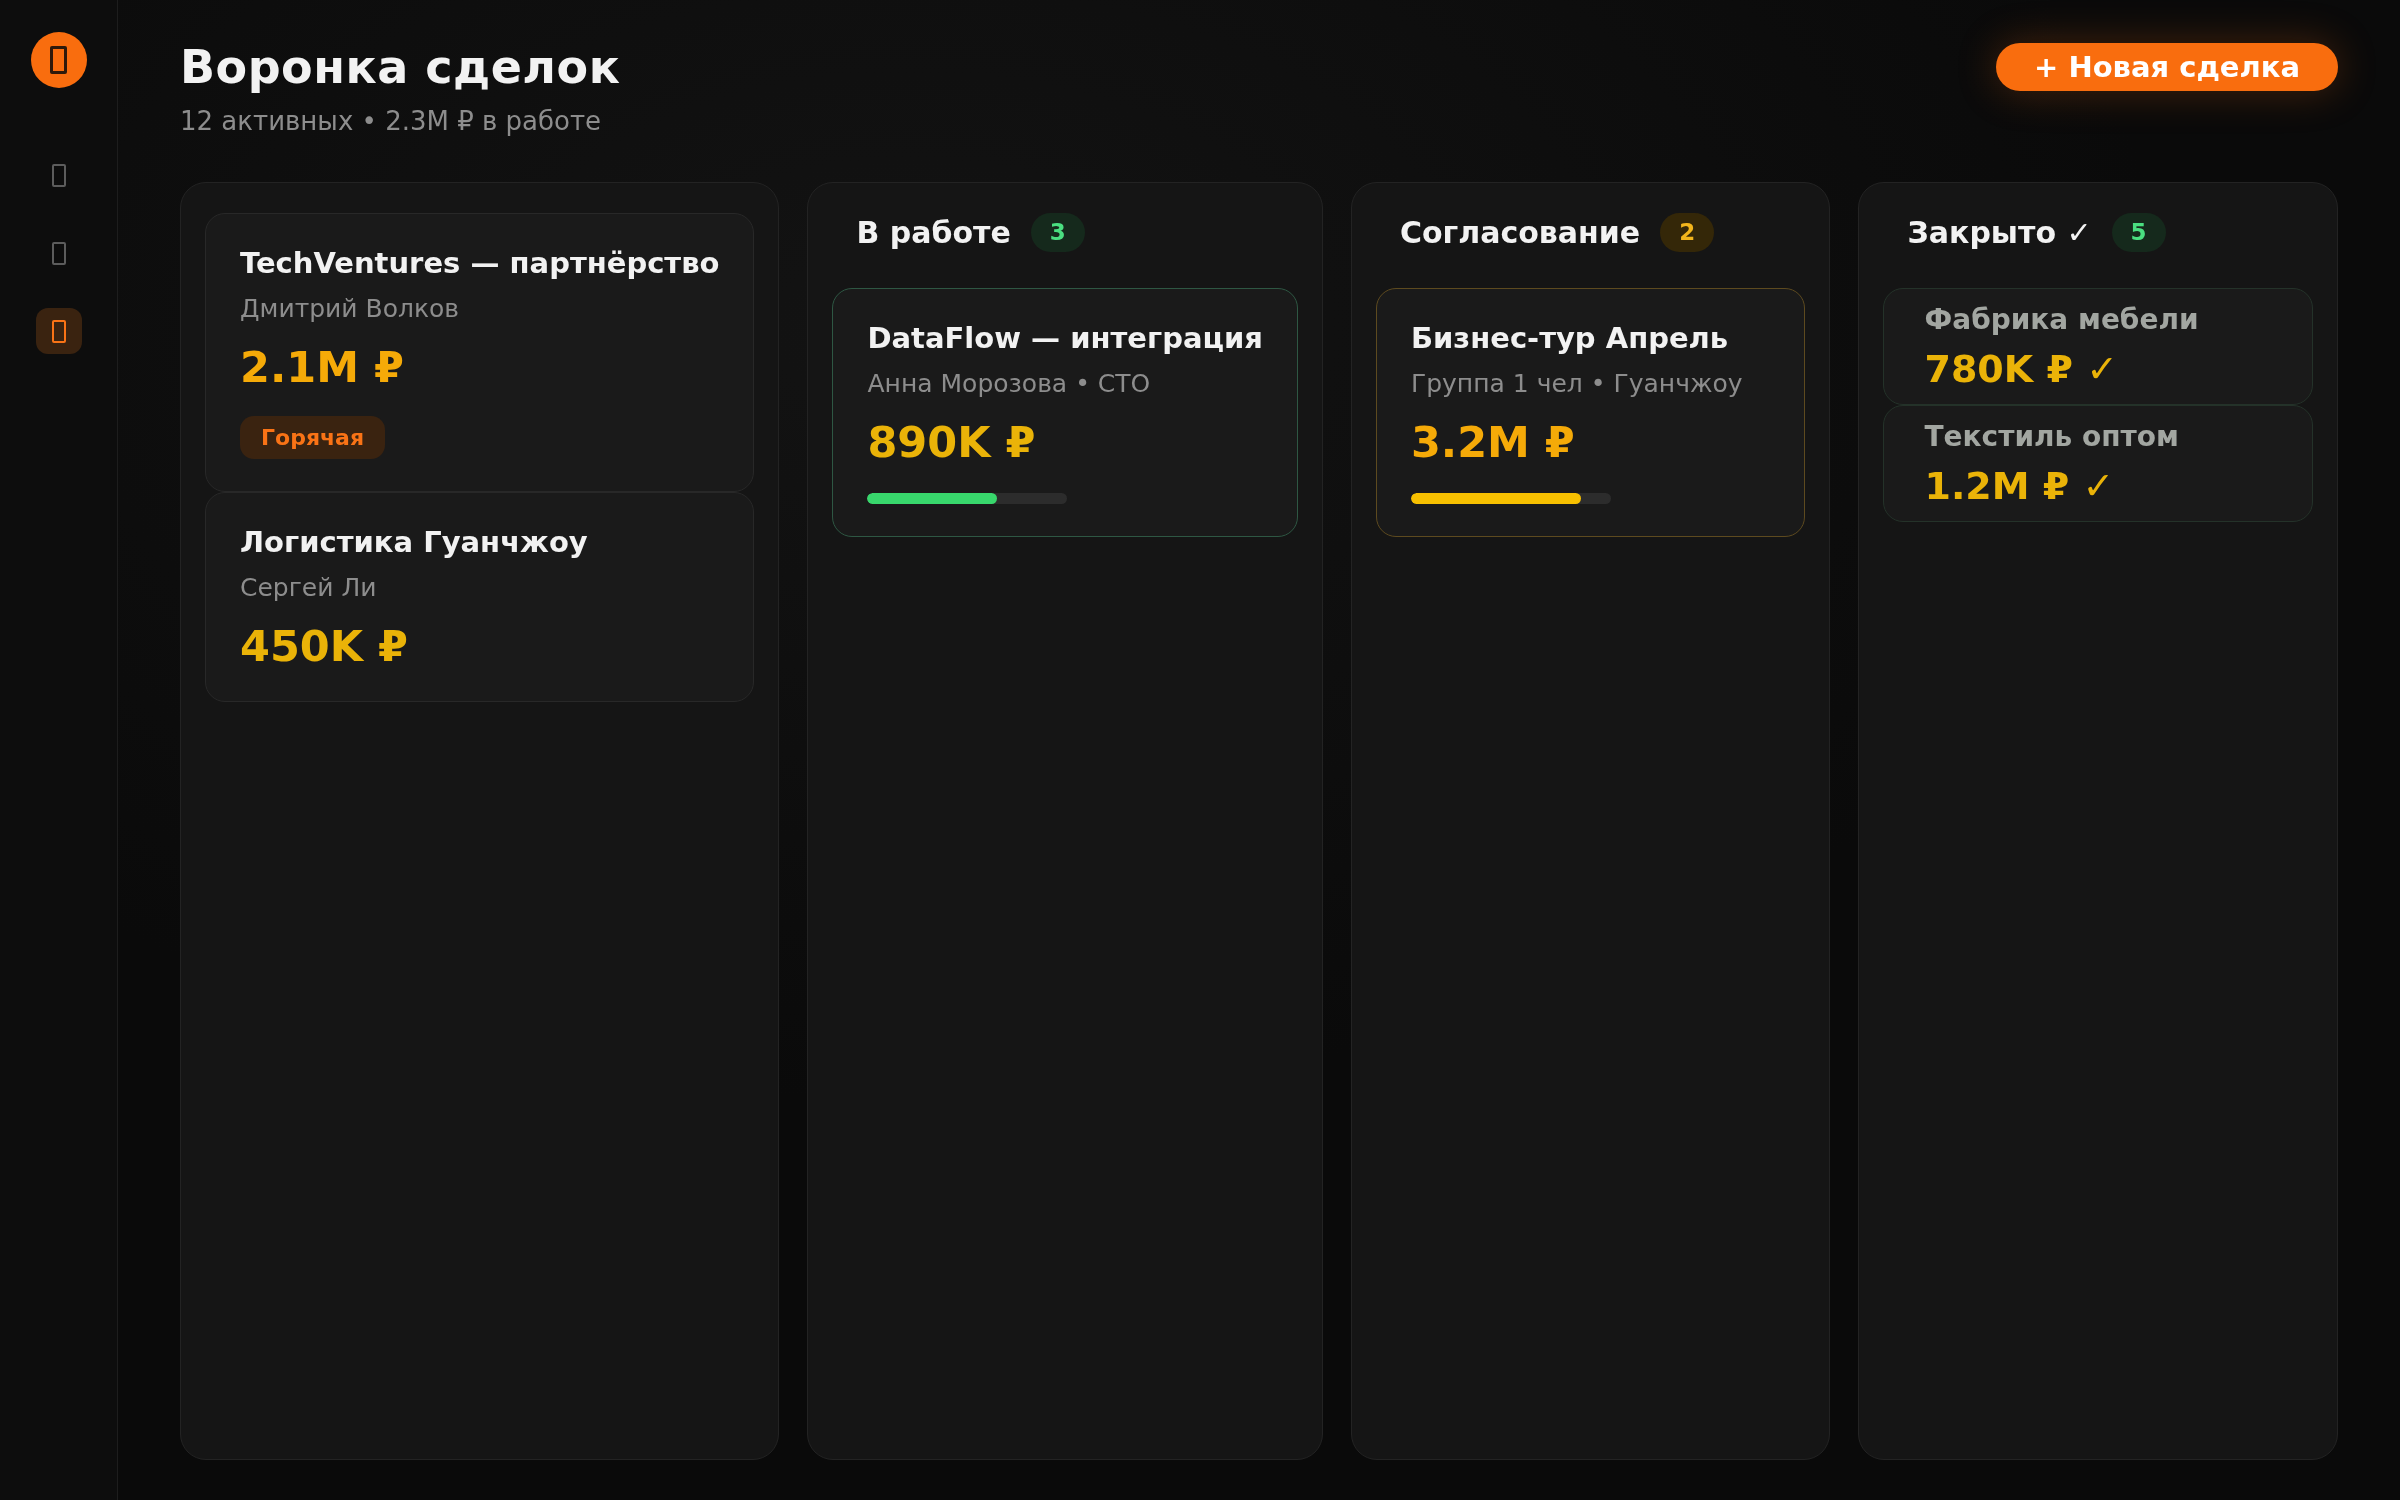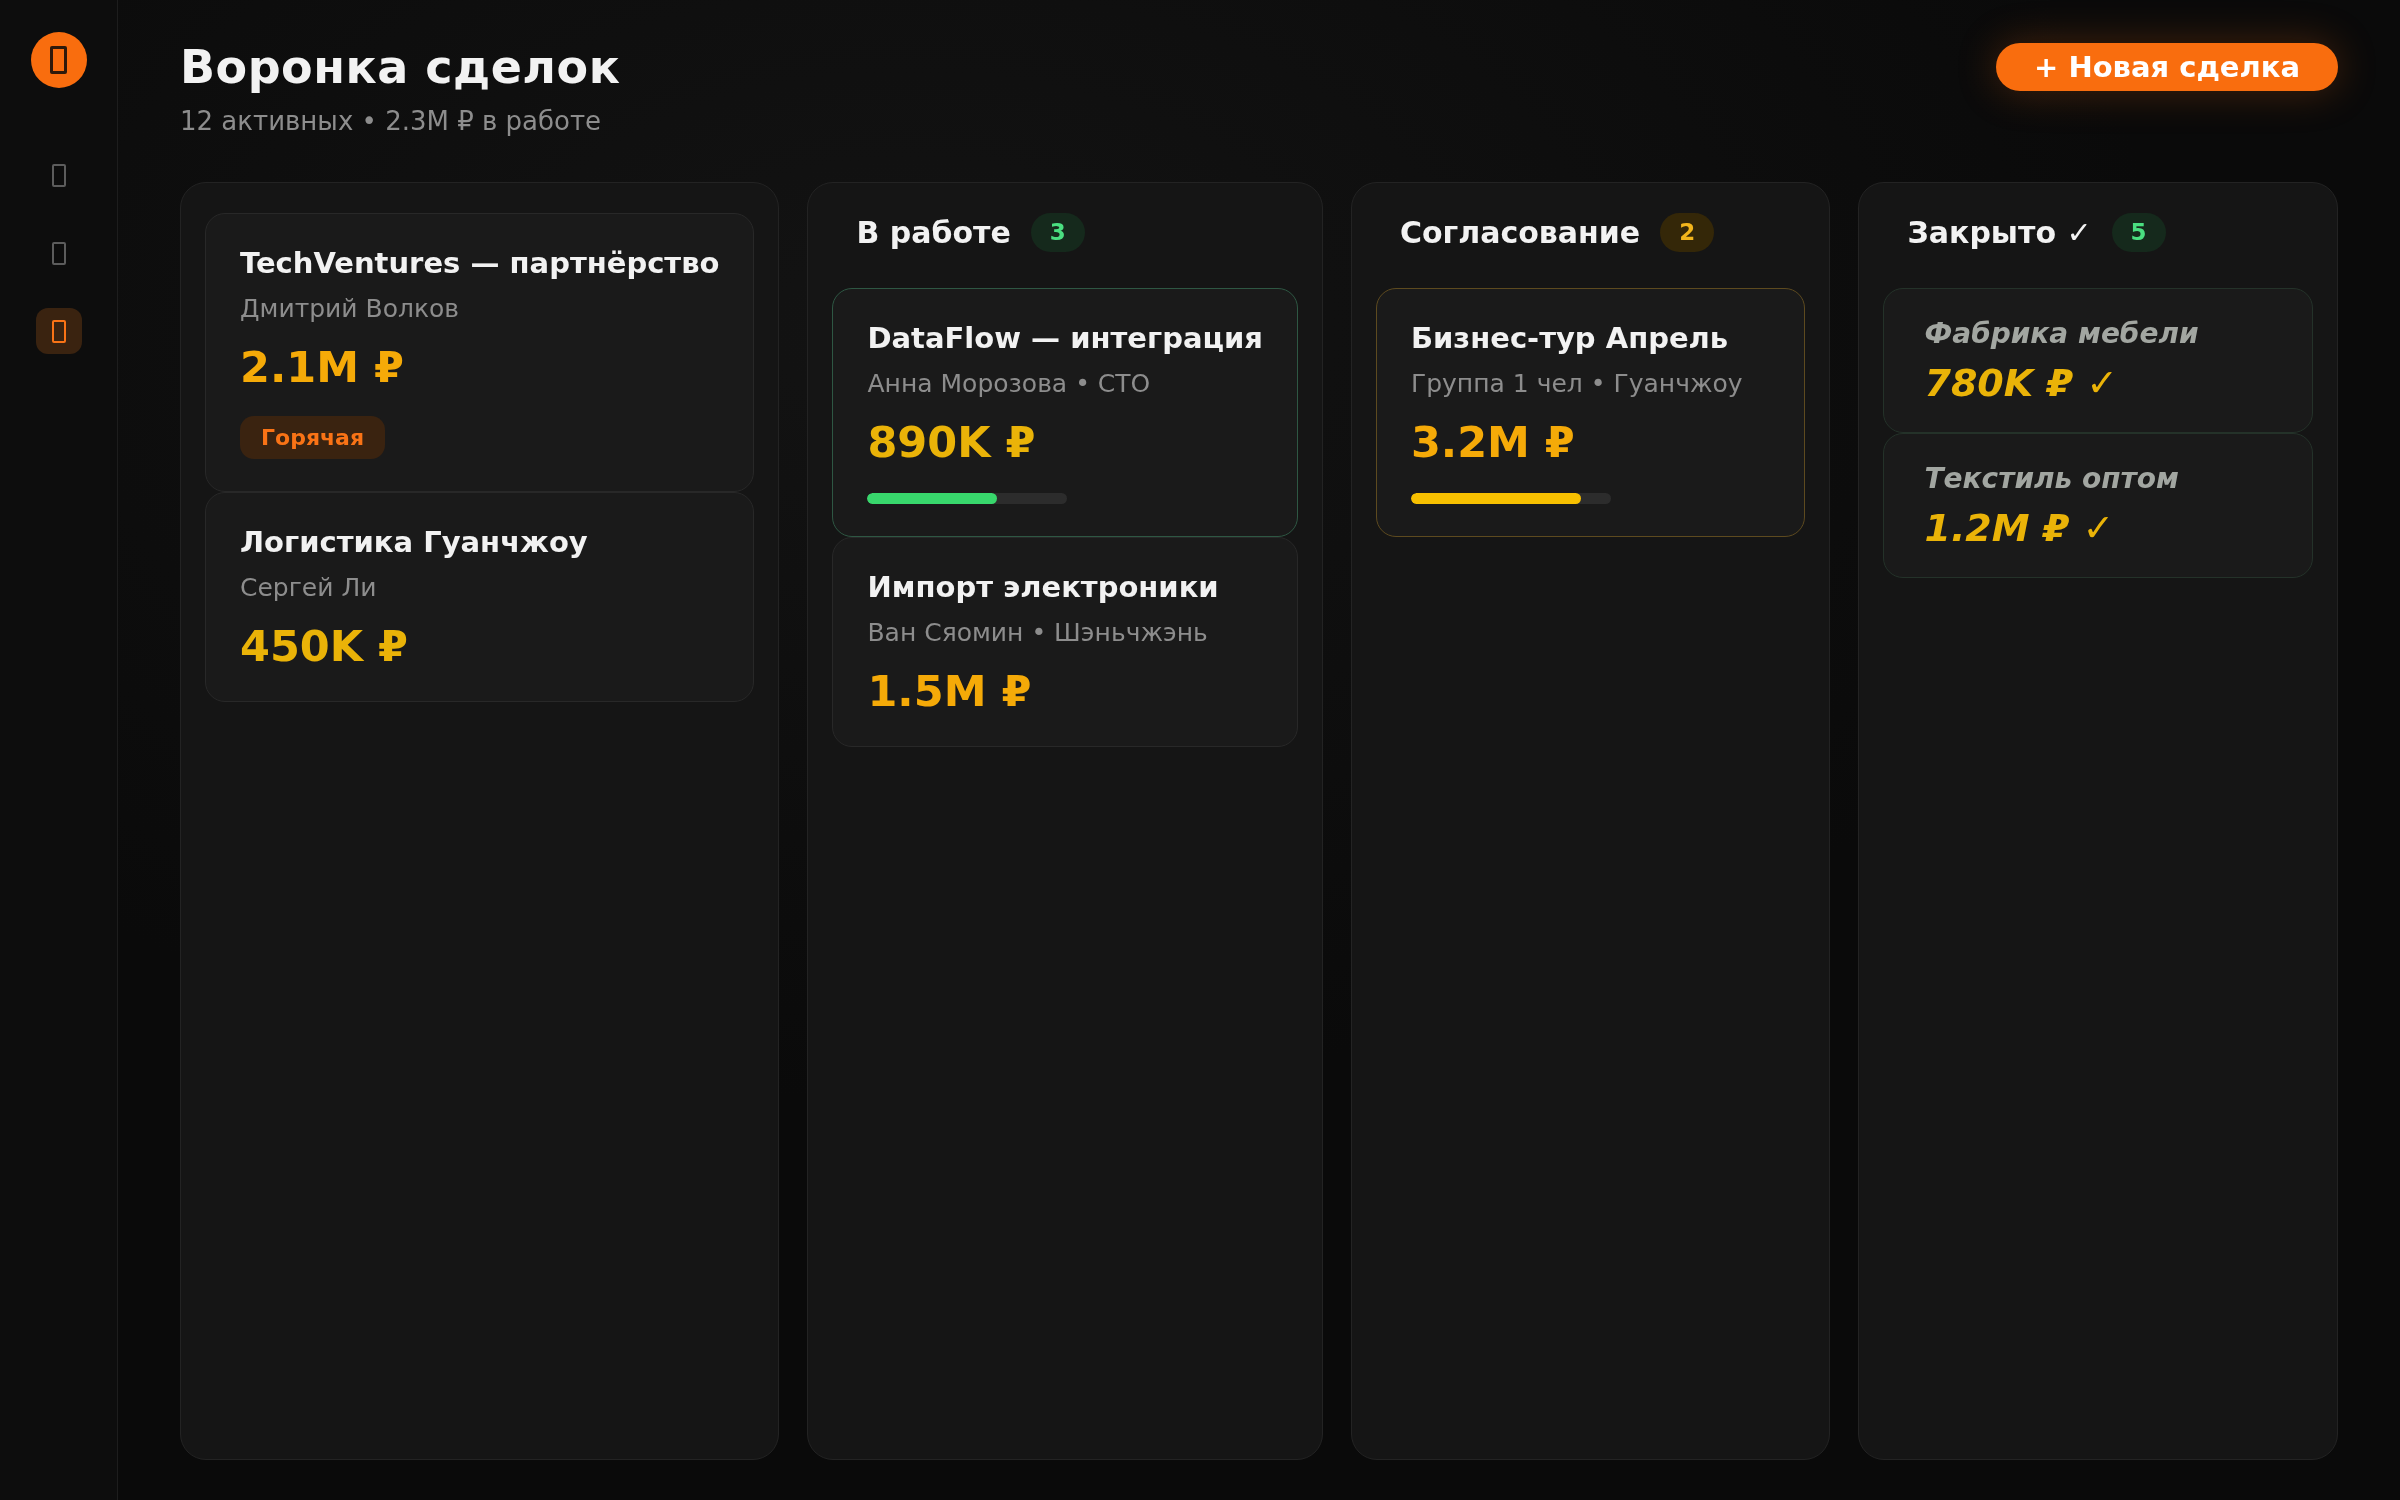--- a/index.html
+++ b/index.html
@@ -65,21 +65,21 @@
   .col-badge.green  { background:#15291c; color:#4ade80; }
   .col-badge.amber  { background:#342708; color:#f2b51c; }
 
   .cards { display:flex; flex-direction:column; }
   .card {
     background:#1a1a1a; border:1px solid #282828; border-radius:20px;
     padding:32px 34px; cursor:pointer;
   }
   .card.border-green { border-color:#2e5743; }
   .card.border-amber { border-color:#5d4a1f; }
-  .card.closed { border-color:#243229; padding:28px 40px;font-style:italic; }
+  .card.closed { border-color:#243229; padding:14px 40px; }
 
   .card-title { font-size:29px; font-weight:bold; margin-bottom:14px; white-space:nowrap; }
   .card-title.muted { color:#a2a6a1; font-size:28px; }
   .card-subtitle { font-size:25px; color:#8d8d8d; margin-bottom:22px; }
   .card-value { font-size:43px; font-weight:bold; line-height:1.05; }
   .card.closed .card-value { font-size:38px; }
   .val-amber { color:#f5aa08; }
   .val-green { color:#eab308; }
 
   .tag-pill {
@@ -150,25 +150,20 @@
       </div>
       <div class="cards">
         <article class="card border-green">
           <div class="card-title">DataFlow — интеграция</div>
           <div class="card-subtitle">Анна Морозова • CTO</div>
           <div class="card-value val-green">890K ₽</div>
           <div class="progress-track">
             <div class="progress-fill green" style="width: 65%;"></div>
           </div>
         </article>
-        <article class="card">
-          <div class="card-title">Импорт электроники</div>
-          <div class="card-subtitle">Ван Сяомин • Шэньчжэнь</div>
-          <div class="card-value val-amber">1.5M ₽</div>
-        </article>
       </div>
     </section>
 
     <section class="column">
       <div class="col-header">
         <span class="col-title">Согласование</span>
         <span class="col-badge amber">2</span>
       </div>
       <div class="cards">
         <article class="card border-amber">

